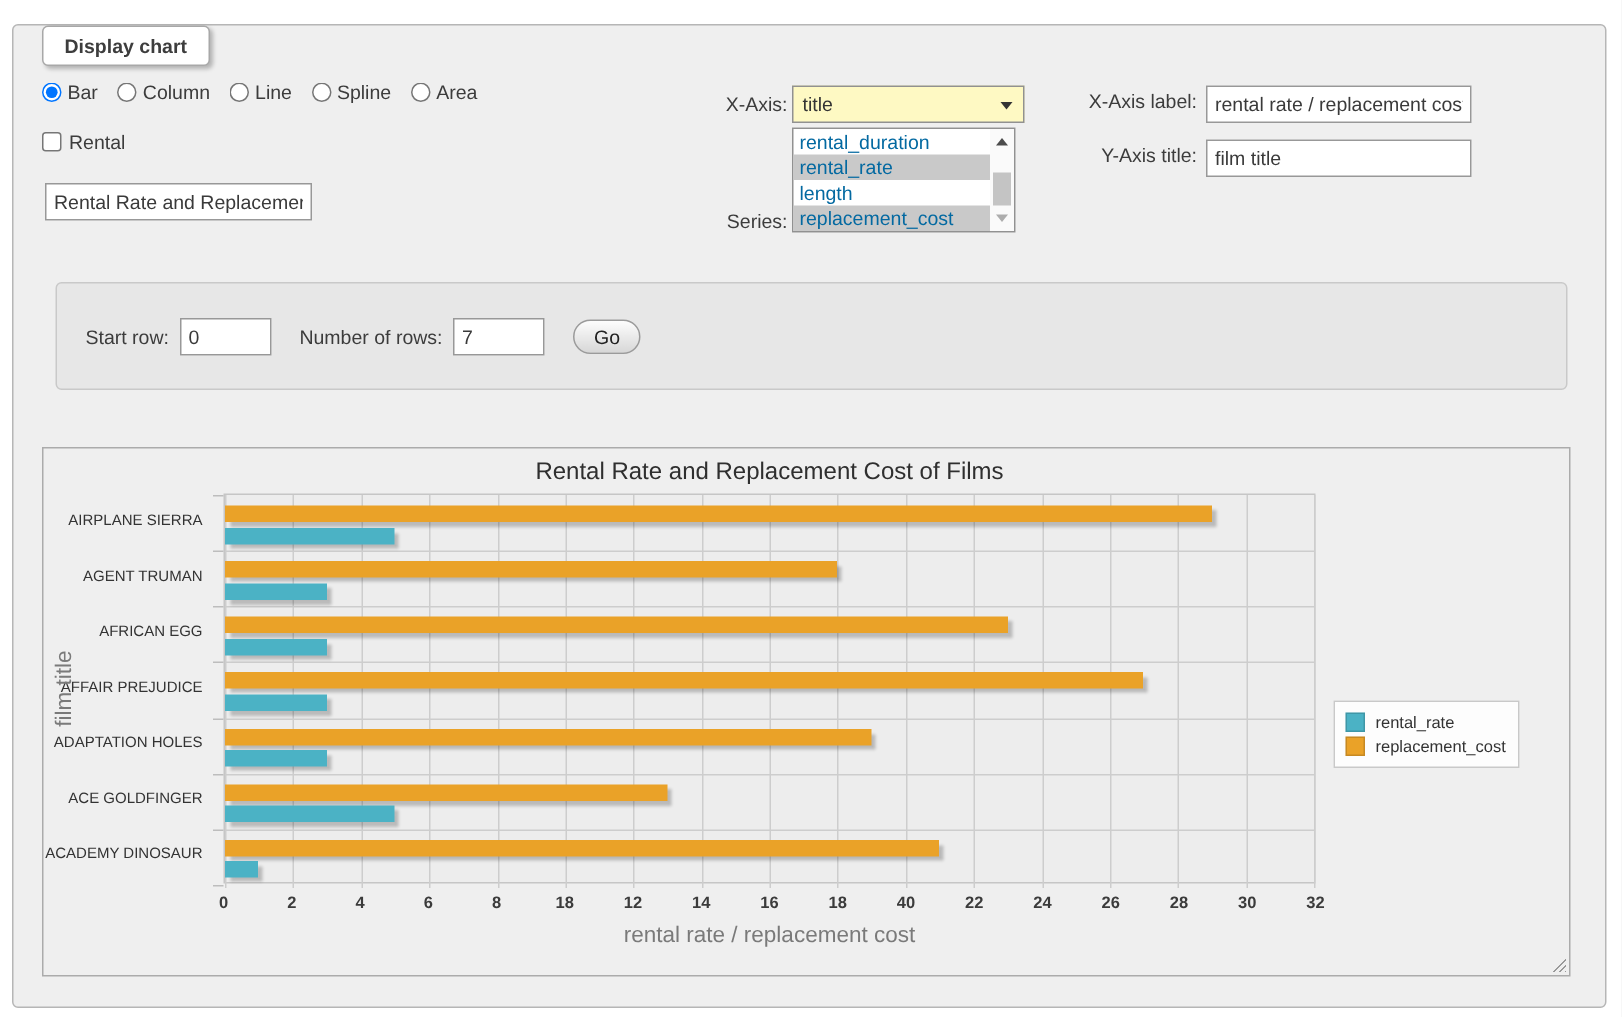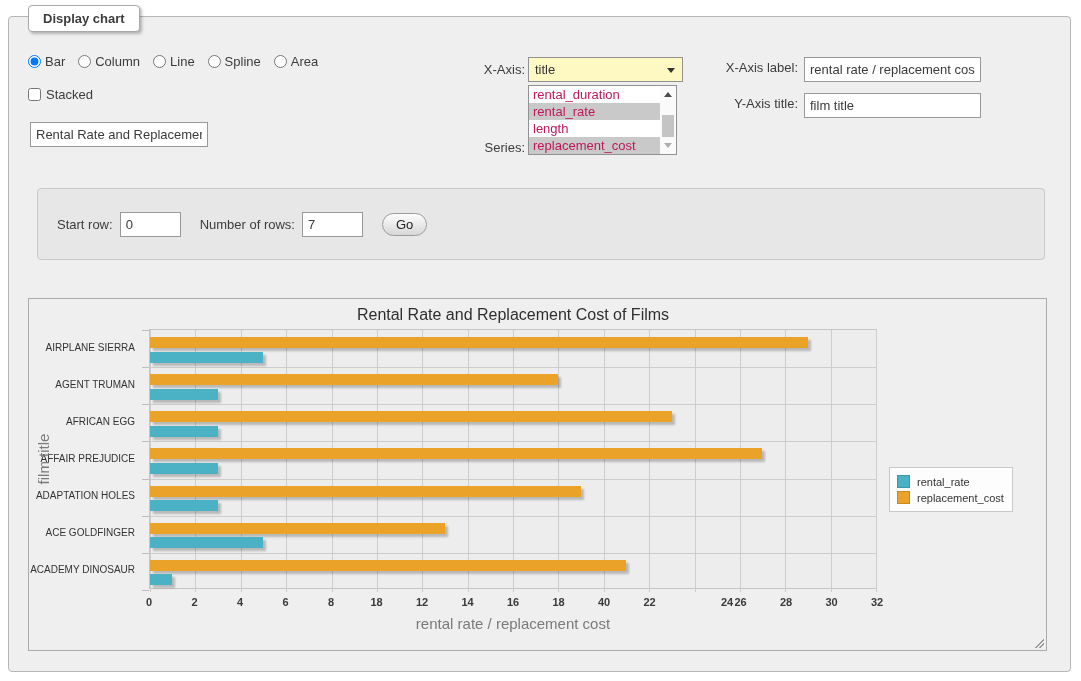--- a/index.html
+++ b/index.html
@@ -6,21 +6,21 @@
   html,body { margin:0; padding:0; }
   body {
     width:1081px; height:681px; position:relative; background:#ffffff;
     font-family:"Liberation Sans", sans-serif; color:#3c3c3c; overflow:hidden;
   }
   .fieldset {
     position:absolute; left:8px; top:16px; width:1063px; height:656px;
     background:#efefef; border:1px solid #b6b6b6; border-radius:4px;
   }
   .legendbox {
-    position:absolute; left:28px; top:5px; z-index:3;
+    position:absolute; left:28px; top:17px; z-index:3;
     background:#ffffff; border:1px solid #a8a8a8; border-radius:4px;
     padding:5px 14px; font-size:13px; font-weight:bold; color:#3d3d3d;
     box-shadow:2px 2px 3px rgba(0,0,0,0.25);
   }
   .radio-row { position:absolute; left:28px; top:54px; display:flex; align-items:center; font-size:13px; }
   .ropt { display:inline-flex; align-items:center; margin-right:13px; }
   .ropt input { margin:0 4px 0 0; }
   .check-row { position:absolute; left:28px; top:87px; display:flex; align-items:center; font-size:13px; }
   .check-row input { margin:0 5px 0 0; }
   input[type=text] {
@@ -40,21 +40,21 @@
   }
   .select-box .arrow {
     position:absolute; right:7px; top:10px; width:0; height:0;
     border-left:4px solid transparent; border-right:4px solid transparent;
     border-top:5px solid #333;
   }
   .series-list {
     position:absolute; left:528px; top:85px; width:149px; height:70px;
     background:#fff; border:1px solid #919191; font-size:13px; overflow:hidden;
   }
-  .sopt { height:17px; line-height:17px; padding-left:4px; color:#be185d; white-space:nowrap; width:132px; }
+  .sopt { height:17px; line-height:17px; padding-left:4px; color:#0369a1; white-space:nowrap; width:132px; }
   .sopt.sel { background:#c9c9c9; }
   .sscroll { position:absolute; top:0; right:0; width:16px; height:100%; background:#fafafa; }
   .sarrow-up, .sarrow-dn { position:absolute; left:4px; width:0; height:0;
     border-left:4px solid transparent; border-right:4px solid transparent; }
   .sarrow-up { top:6px; border-bottom:5px solid #4c4c4c; }
   .sarrow-dn { bottom:6px; border-top:5px solid #adadad; }
   .sthumb { position:absolute; left:2px; top:29px; width:12px; height:22px; background:#c4c4c4; }
   .axis-input { position:absolute; left:804px; width:177px; }
   .inp-xaxislabel { top:57px; }
   .inp-yaxislabel { top:93px; }
@@ -129,21 +129,21 @@
       <span>Spline</span>
     </label>
     <label class="ropt">
       <input type="radio" name="ctype" style="">
       <span>Area</span>
     </label>
   </div>
 
 <label class="check-row">
   <input type="checkbox" style="">
-  <span>Stacked</span>
+  <span>Rental</span>
 </label>
 
 <input type="text" class="title-input" value="Rental Rate and Replacement Cost of Films" style="">
 
 <div class="flabel lbl-xaxis">X-Axis:</div>
 <div class="select-box">
   <span>title</span>
   <span class="arrow"></span>
 </div>
 
@@ -240,21 +240,21 @@
       <span class="xtick" style="left: 12.5%;">4</span>
       <span class="xtick" style="left: 18.75%;">6</span>
       <span class="xtick" style="left: 25%;">8</span>
       <span class="xtick" style="left: 31.25%;">18</span>
       <span class="xtick" style="left: 37.5%;">12</span>
       <span class="xtick" style="left: 43.75%;">14</span>
       <span class="xtick" style="left: 50%;">16</span>
       <span class="xtick" style="left: 56.25%;">18</span>
       <span class="xtick" style="left: 62.5%;">40</span>
       <span class="xtick" style="left: 68.75%;">22</span>
-      <span class="xtick" style="left: 75%; margin-left: 32px;">24</span>
+      <span class="xtick" style="left: 75%;">24</span>
       <span class="xtick" style="left: 81.25%;">26</span>
       <span class="xtick" style="left: 87.5%;">28</span>
       <span class="xtick" style="left: 93.75%;">30</span>
       <span class="xtick" style="left: 100%;">32</span>
     </div>
   <div class="x-title">rental rate / replacement cost</div>
   <div class="y-title">film title</div>
   <div class="chart-legend">
       <div class="leg-row">
         <span class="leg-swatch" style="background: rgb(75, 178, 197);"></span>

